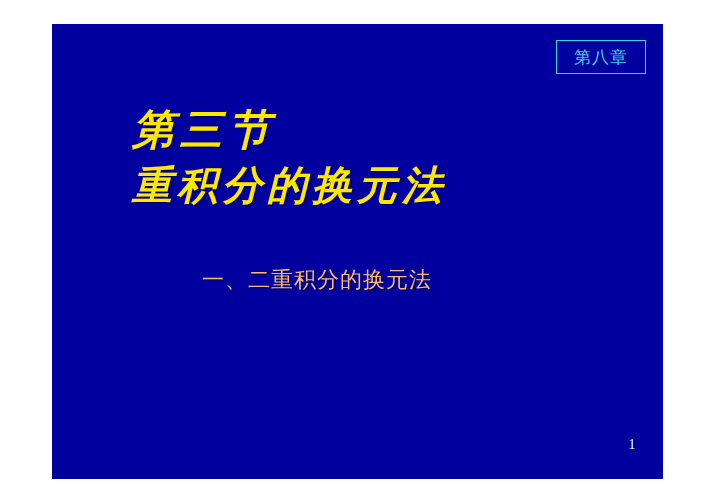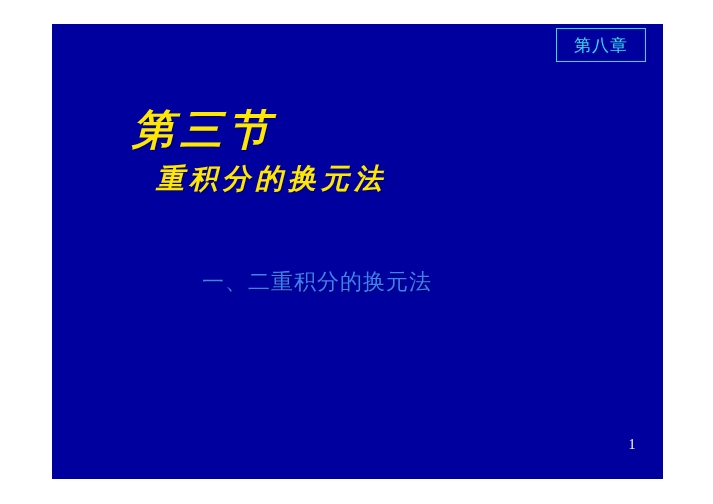--- a/index.html
+++ b/index.html
@@ -29,21 +29,21 @@
     width: 611px;
     height: 455px;
     background: #00009E;
     overflow: hidden;
   }
 
   
   #chapter-badge {
     position: absolute;
     left: 504px;          
-    top: 4px;            
+    top: 16px;            
     width: 90px;
     height: 34px;
     border: 1px solid #35d7ec;
     box-sizing: border-box;
     display: flex;
     align-items: center;
     justify-content: center;
   }
   #chapter-badge .badge-text {
     color: #35e0f0;
@@ -69,36 +69,36 @@
     line-height: 1.05;
     white-space: nowrap;
     text-shadow: 1px 1px 0 rgba(0,0,0,0.25);
   }
   #title-line-1 {
     margin-left: 80px;     
     font-size: 42px;
     letter-spacing: 6px;
   }
   #title-line-2 {
-    margin-left: 104px;    
+    margin-left: 80px;    
     margin-top: 12px;
-    font-size: 28px;
+    font-size: 40px;
     letter-spacing: 5px;
   }
 
   
   #outline {
     position: absolute;
     left: 150px;          
     top: 246px;           
     width: 440px;
   }
   .outline-item {
-    color: #3b82f6;
-    font-family: Liberation Serif, serif;
+    color: #fdba74;
+    font-family: Liberation Mono, monospace;
     font-size: 22px;
     line-height: 1.1;
     white-space: nowrap;
     letter-spacing: 1px;
     text-shadow: 1px 1px 1px rgba(0,0,0,0.35);
   }
   .outline-item + .outline-item {
     margin-top: 33px;
   }
 

